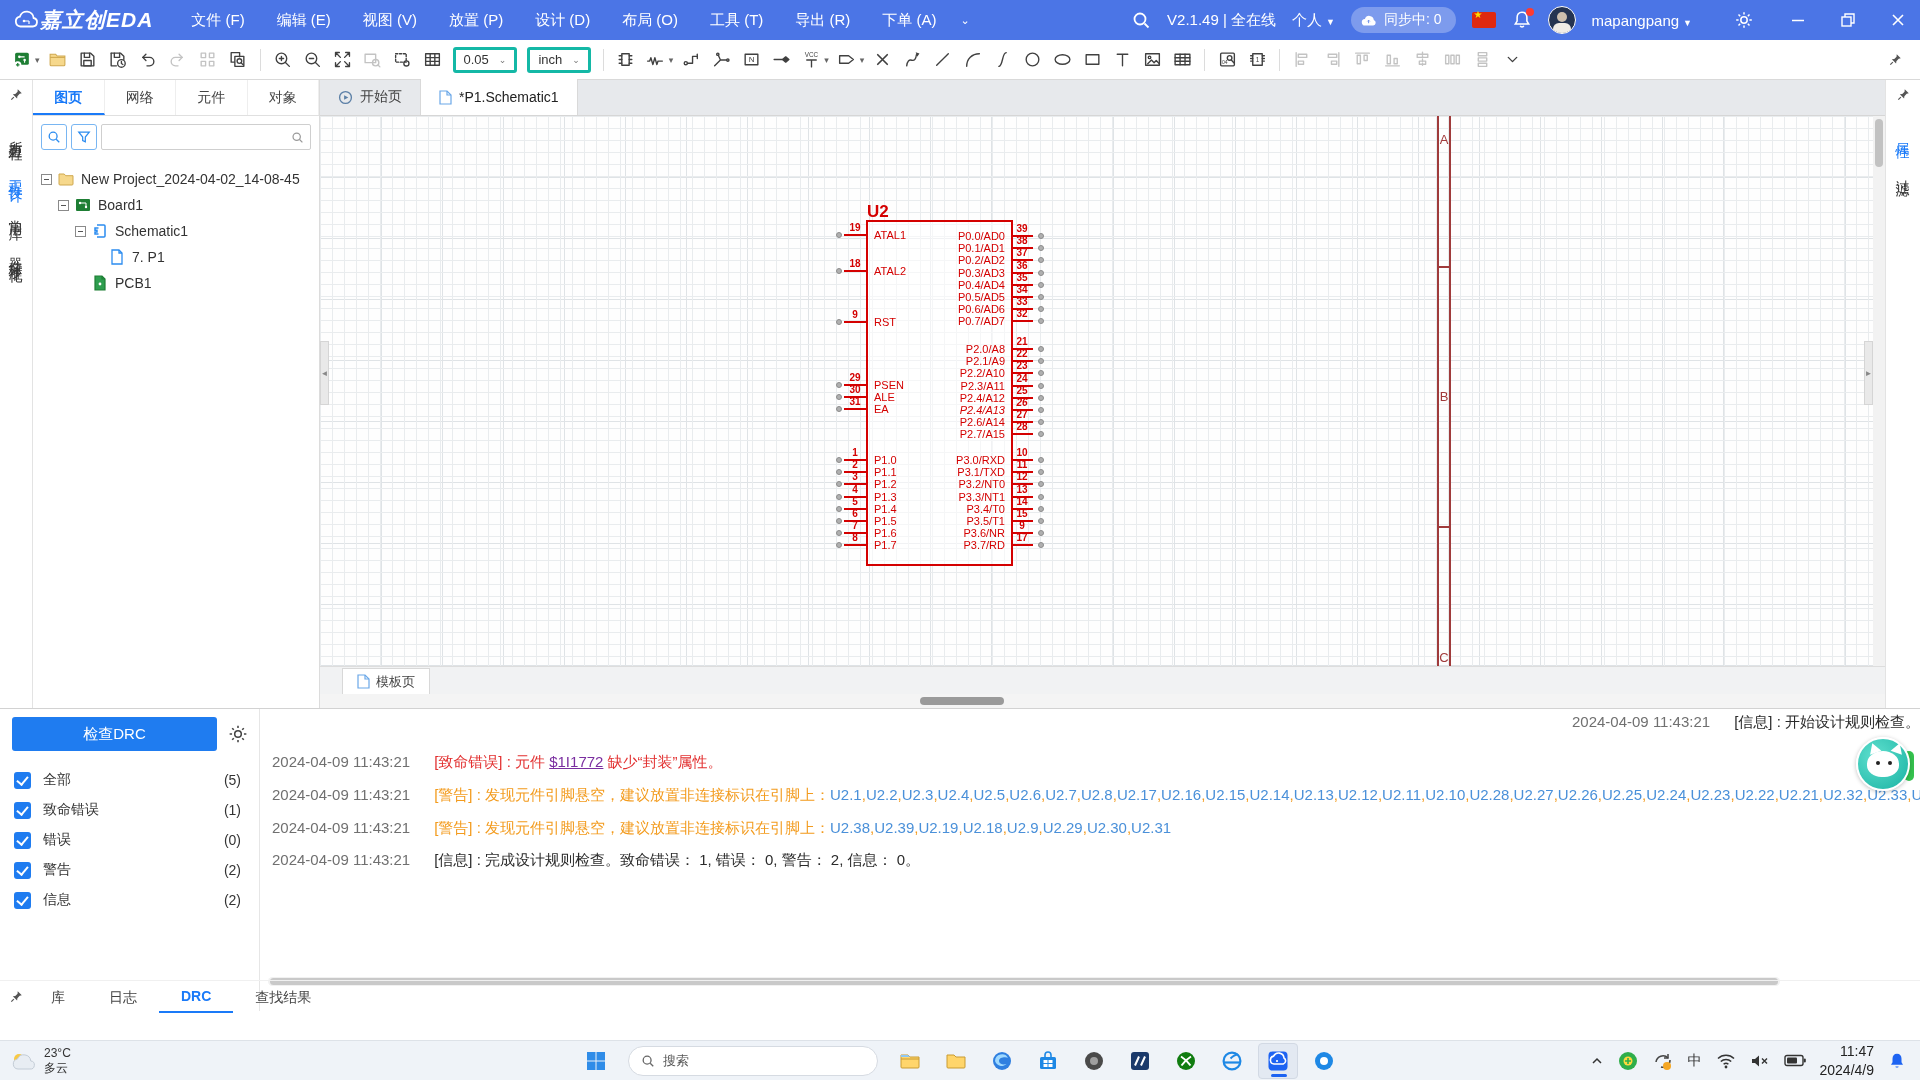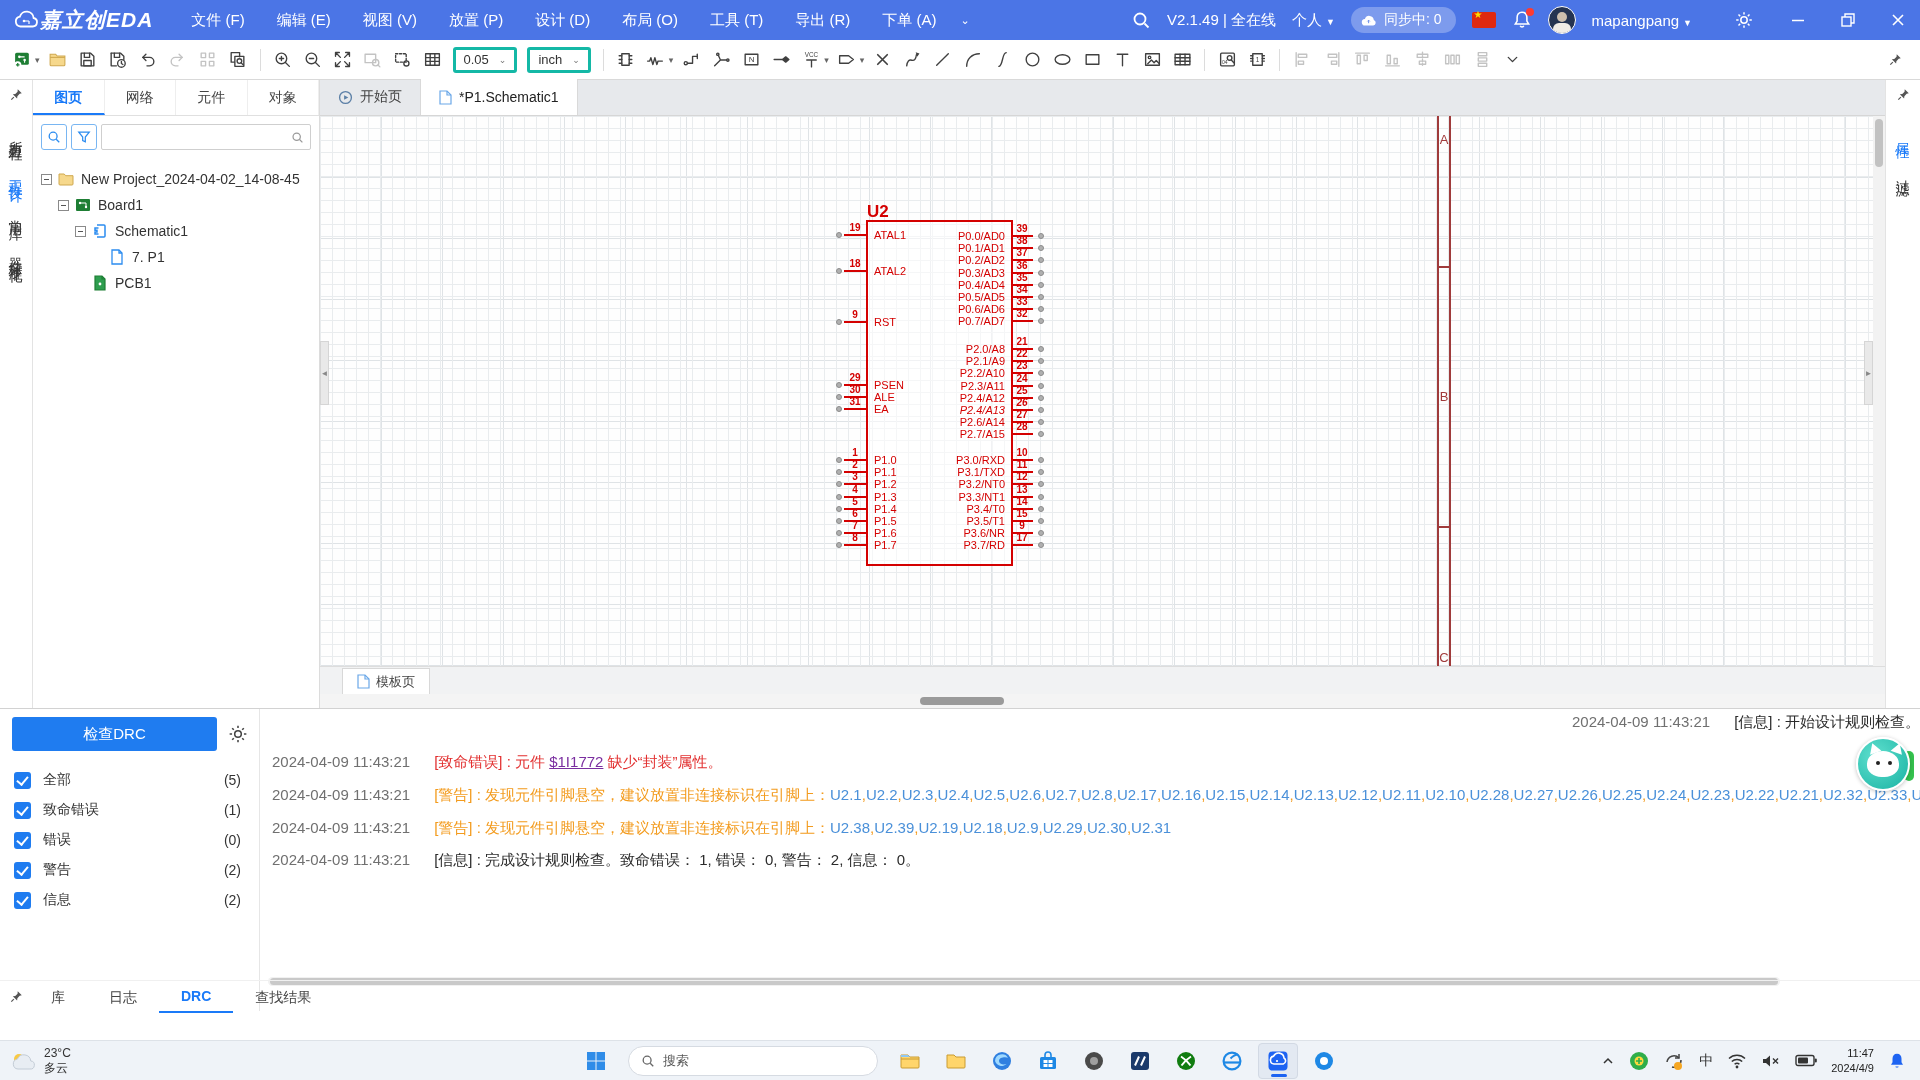--- a/index.html
+++ b/index.html
@@ -142,21 +142,21 @@
   #taskbar { position:absolute; left:0; top:1040px; width:1920px; height:40px; background:#eff3f8; border-top:1px solid #dde2e8; display:flex; align-items:center; }
   .tb-weather { display:flex; align-items:center; gap:8px; padding-left:10px; width:130px; }
   .weather-txt { font-size:12px; color:#333; line-height:1.25; }
   .tb-center { position:absolute; left:50%; transform:translateX(-50%); display:flex; align-items:center; gap:12px; height:40px; }
   .tb-search { display:flex; align-items:center; gap:8px; width:250px; height:30px; background:#fff; border:1px solid #d6dbe2; border-radius:15px; padding:0 12px; color:#555; font-size:13px; }
   .app-btn { width:40px; height:36px; display:flex; align-items:center; justify-content:center; border-radius:4px; position:relative; }
   .app-btn.active { background:#e3e9f2; border:1px solid #d2d9e4; }
   .app-btn.active::after { content:""; position:absolute; bottom:1px; left:12px; width:16px; height:3px; border-radius:2px; background:#1d63f2; }
   .tb-tray { margin-left:auto; display:flex; align-items:center; gap:14px; padding-right:14px; color:#333; }
   .tray-ime { font-size:14px; }
-  .tray-clock { text-align:right; font-size:11px; line-height:1.3; color:#222; }
+  .tray-clock { text-align:right; font-size:14px; line-height:1.3; color:#222; }
   svg { display:block; }
 </style>
 </head>
 <body>
 
 <div id="app">
 
   <div id="titlebar">
     <div class="logo-wrap">
       <span>

